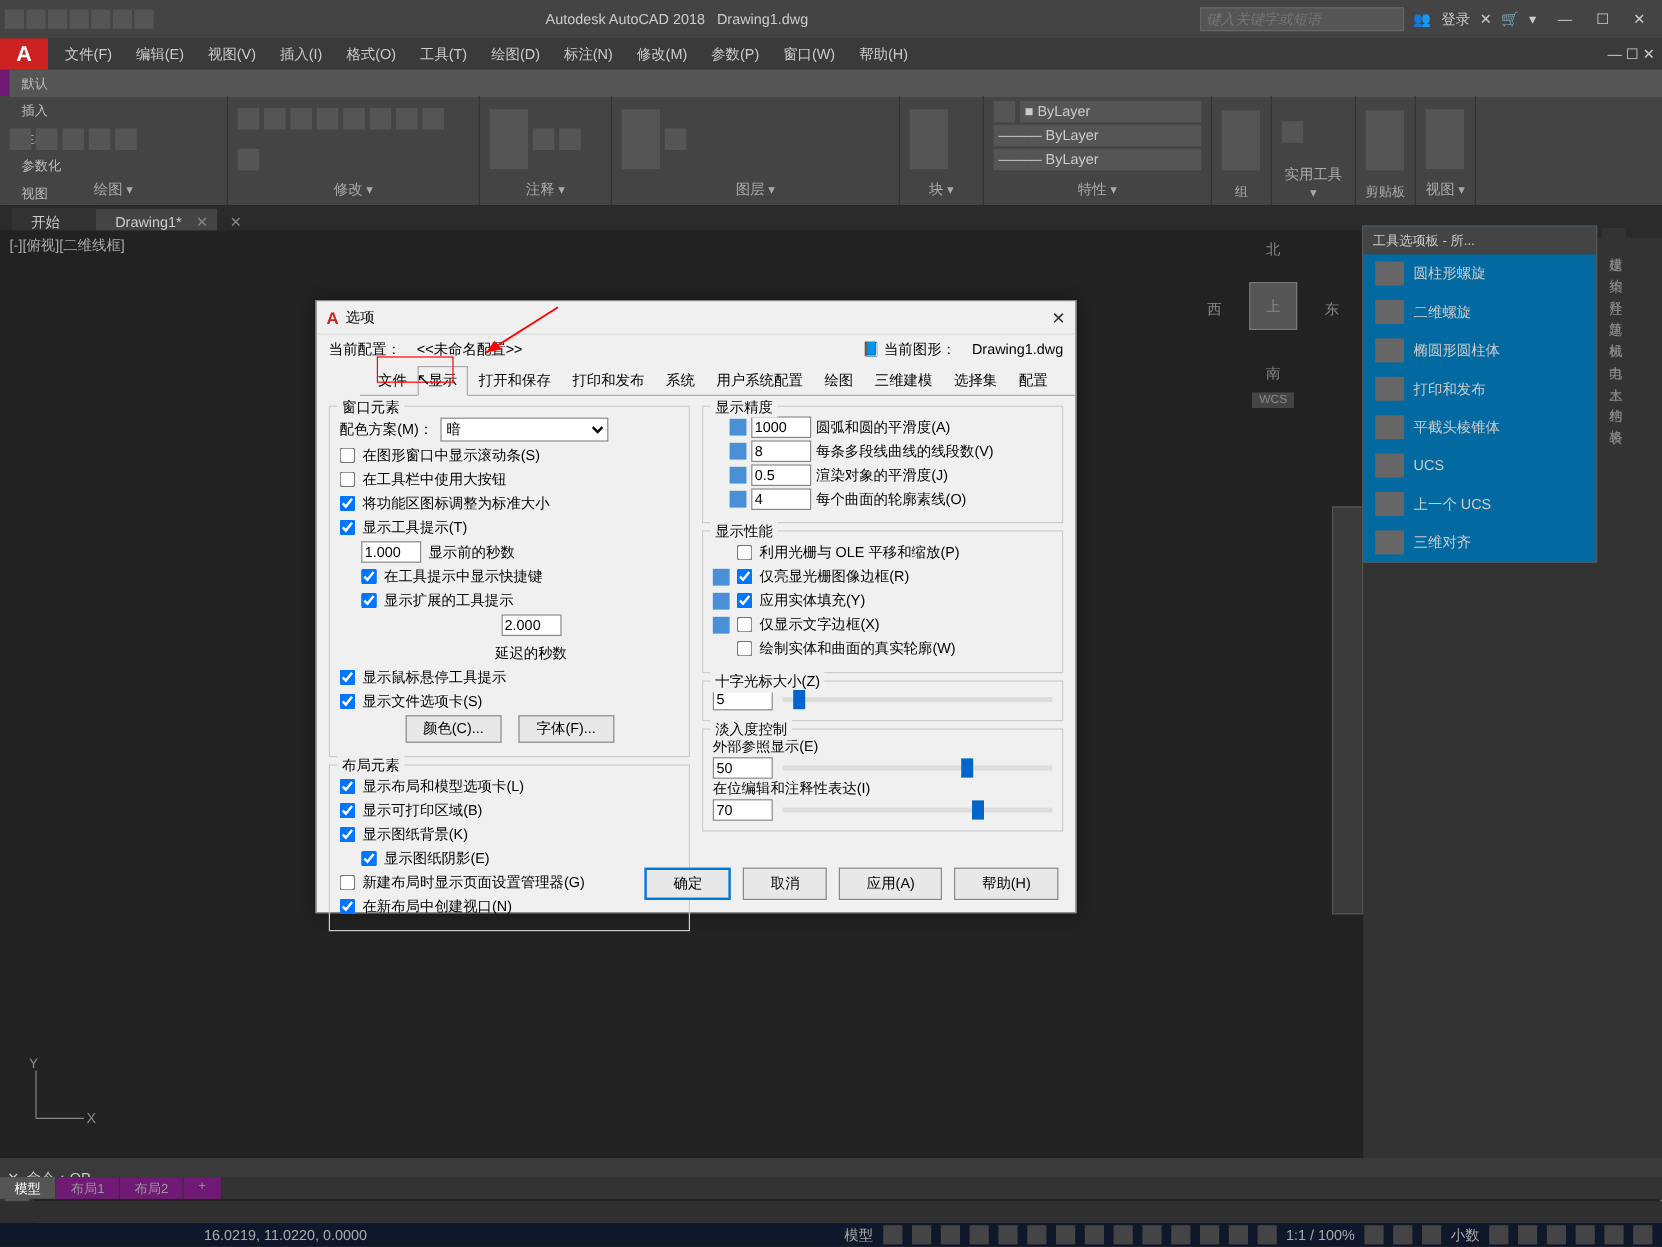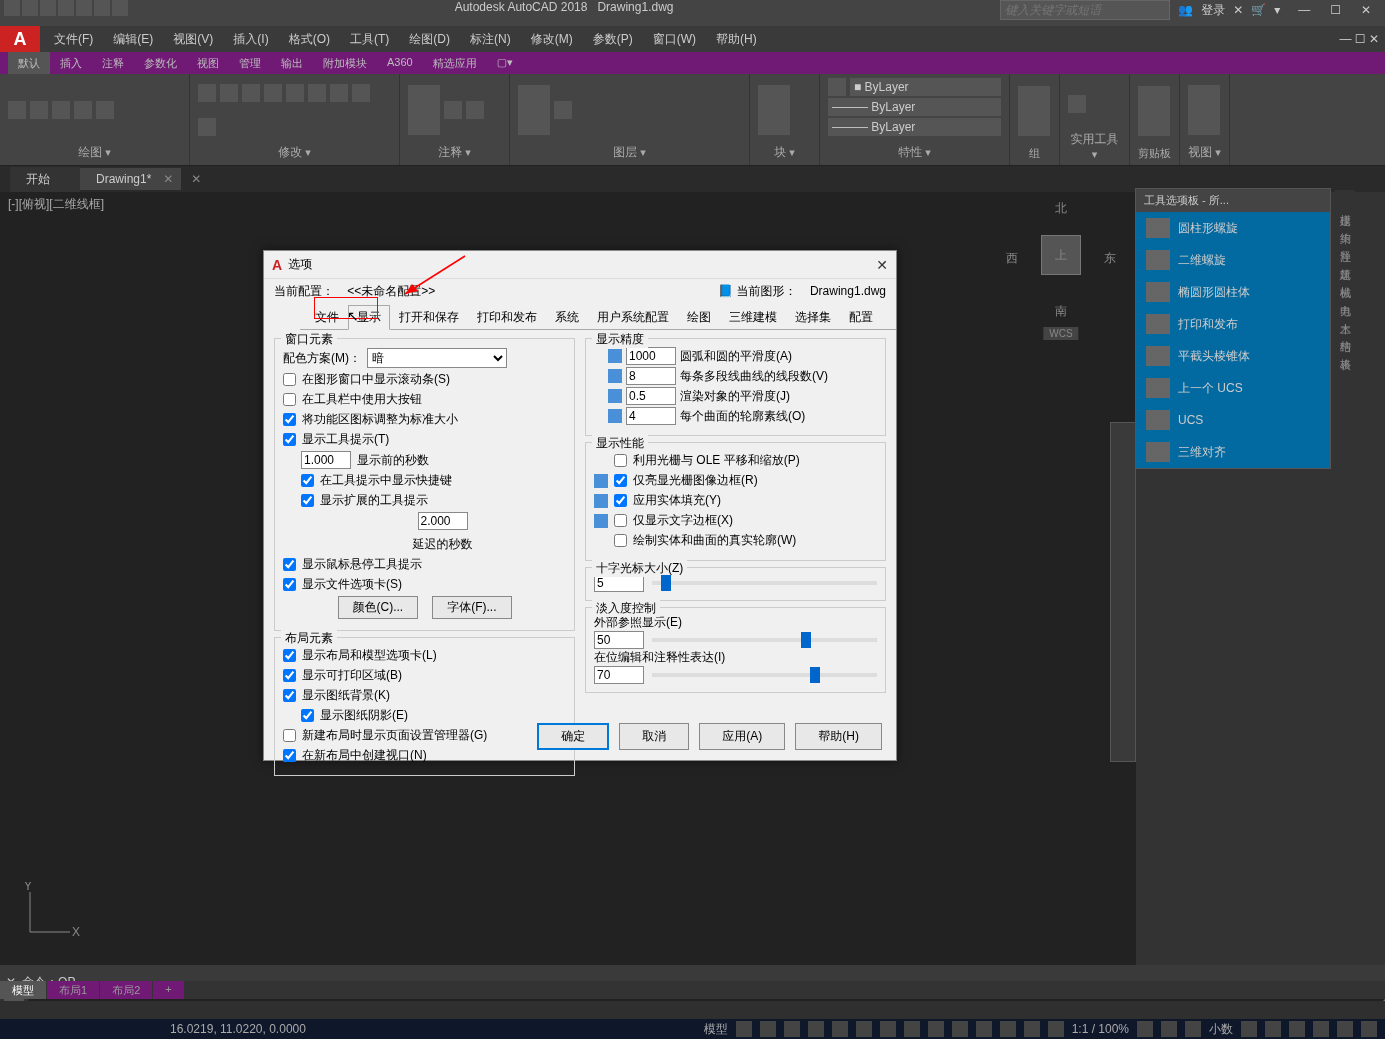--- a/index.html
+++ b/index.html
@@ -1,28 +1,28 @@
 <!DOCTYPE html>
 <html><head>
 <meta charset="utf-8">
 <style>
 *{margin:0;padding:0;box-sizing:border-box;font-family:"Microsoft YaHei",SimSun,sans-serif;font-size:12px;}
 body{background:#333;width:1385px;height:1039px;position:relative;overflow:hidden;color:#ccc;}
-.title-bar{height:26px;background:#444;display:flex;align-items:flex-start;padding:0 4px;}
+.title-bar{height:26px;background:#444;display:flex;align-items:center;padding:16px 4px;}
 .title-bar .qat{display:flex;gap:2px;align-items:center;}
 .title-bar .qat .qat-icon{width:16px;height:16px;background:#555;display:inline-block;}
 .title-center{flex:1;text-align:center;color:#ccc;}
 .title-right{display:flex;gap:8px;align-items:center;}
 .search-box{width:170px;height:20px;background:#555;border:1px solid #666;color:#888;padding:0 4px;font-style:italic;}
 .win-controls{display:flex;gap:20px;padding:0 10px;}
 .logo-row{height:26px;background:#3a3a3a;display:flex;align-items:center;}
 .app-logo{width:40px;height:26px;background:#c22;color:#fff;display:flex;align-items:center;justify-content:center;font-size:18px;font-weight:bold;}
 .menu-bar{display:flex;gap:0;padding-left:4px;}
 .menu-bar span{padding:4px 10px;color:#ccc;}
-.ribbon-tabs{height:22px;background:#701a75;display:flex;gap:0;padding-left:8px;}
+.ribbon-tabs{height:22px;background:#701a75;display:flex;gap:0;padding-left:8px;flex-direction:column;}
 .ribbon-tabs span{padding:4px 10px;color:#bbb;font-size:11px;}
 .ribbon-tabs span.active{background:#555;}
 .ribbon{height:92px;background:#444;display:flex;border-bottom:1px solid #222;}
 .ribbon-panel{border-right:1px solid #333;padding:4px 8px;display:flex;flex-direction:column;justify-content:space-between;}
 .ribbon-panel .panel-body{flex:1;display:flex;gap:4px;align-items:center;flex-wrap:wrap;}
 .ribbon-panel .panel-title{text-align:center;color:#aaa;font-size:11px;padding-top:2px;}
 .rb-icon{width:18px;height:18px;background:#555;display:inline-block;}
 .rb-big{width:32px;height:50px;background:#555;display:inline-block;}
 .doc-tabs{height:26px;background:#2a2a2a;display:flex;align-items:center;padding-left:10px;gap:0;}
 .doc-tab{padding:4px 30px 4px 16px;background:#333;color:#ccc;position:relative;}
@@ -300,25 +300,25 @@
   <div class="tp-item">
       <span class="tp-icon"></span>
       <span>打印和发布</span>
     </div>
   <div class="tp-item">
       <span class="tp-icon"></span>
       <span>平截头棱锥体</span>
     </div>
   <div class="tp-item">
       <span class="tp-icon"></span>
+      <span>UCS</span>
+    </div>
+  <div class="tp-item">
+      <span class="tp-icon"></span>
       <span>上一个 UCS</span>
-    </div>
-  <div class="tp-item">
-      <span class="tp-icon"></span>
-      <span>UCS</span>
     </div>
   <div class="tp-item">
       <span class="tp-icon"></span>
       <span>三维对齐</span>
     </div>
 </div>
 
 <div class="cmd-area">
   <span>✕</span>
   <span class="cmd-text">命令：OP</span>

